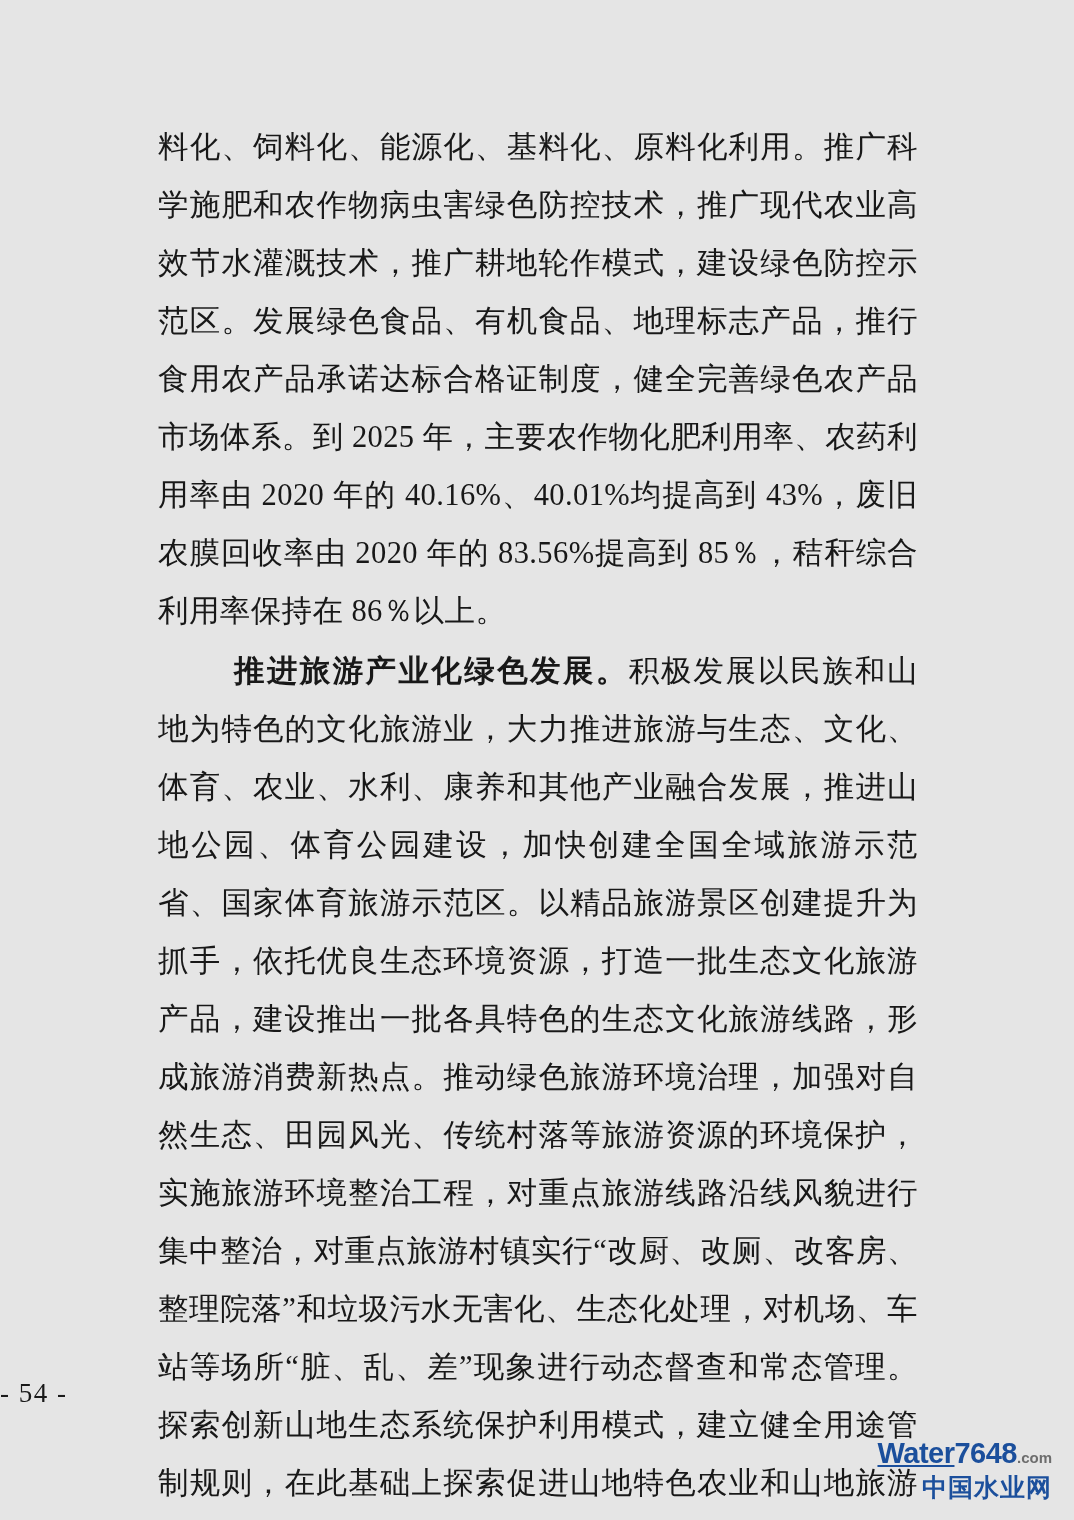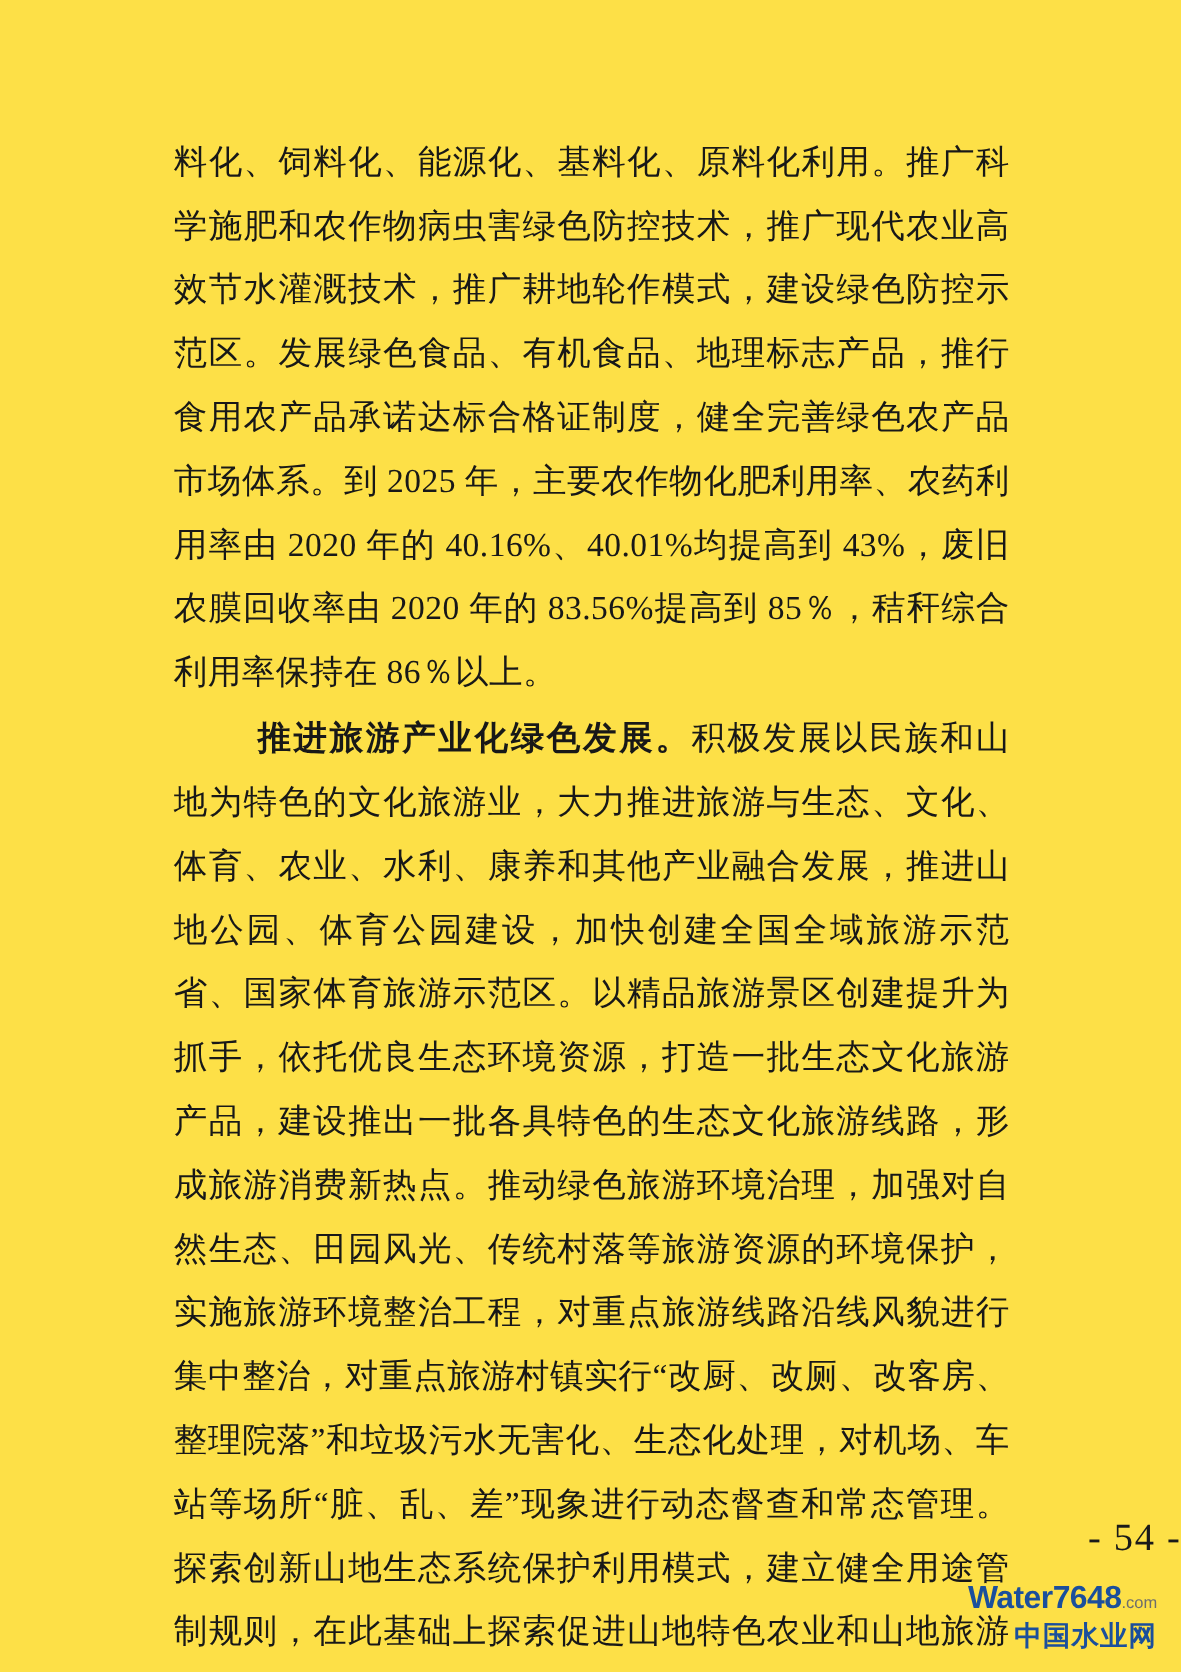--- a/index.html
+++ b/index.html
@@ -13,21 +13,21 @@
     position: relative;
     font-family: "Liberation Serif", "DejaVu Serif", serif;
     color: #1a1a1a;
     overflow: hidden;
   }
   .page {
     position: absolute;
     top: 0; left: 0;
     width: 1074px;
     height: 1520px;
-    background: #fde047;
+    background: #e5e5e5;
   }
   .content {
     position: absolute;
     left: 158px;
     top: 118px;
     width: 760px;
   }
   .para {
     font-size: 30.5px;
     line-height: 58px;
@@ -46,47 +46,47 @@
   .lead {
     font-weight: bold;
     letter-spacing: 1px;
     margin-left: 14px;
   }
   .page-number {
     position: absolute;
     left: 0;
     right: 0;
     top: 1378px;
-    text-align: right;
-    font-size: 35px;
+    text-align: left;
+    font-size: 27px;
     font-family: "Liberation Serif", "DejaVu Serif", serif;
     color: #1a1a1a;
     letter-spacing: 1.5px;
   }
   .watermark {
     position: absolute;
     right: 22px;
     bottom: 18px;
     text-align: right;
     line-height: 1.16;
     user-select: none;
   }
   .wm-line1 {
     font-family: "Liberation Sans", sans-serif;
     font-weight: bold;
     font-size: 29px;
     letter-spacing: -0.5px;
     white-space: nowrap;
   }
-  .wm-water { color: #1b4f9c; }
+  .wm-water { color: #1b4f9c; text-decoration: underline; }
   .wm-num { color: #1b4f9c; }
   .wm-com {
     color: #6d6d6d;
     font-size: 15px;
-    font-weight: normal;
+    font-weight: bold;
     letter-spacing: 0;
   }
   .wm-line2 {
     font-family: "Liberation Sans", sans-serif;
     font-weight: bold;
     font-size: 25px;
     color: #1b4f9c;
     letter-spacing: 1px;
     white-space: nowrap;
     margin-top: 2px;

